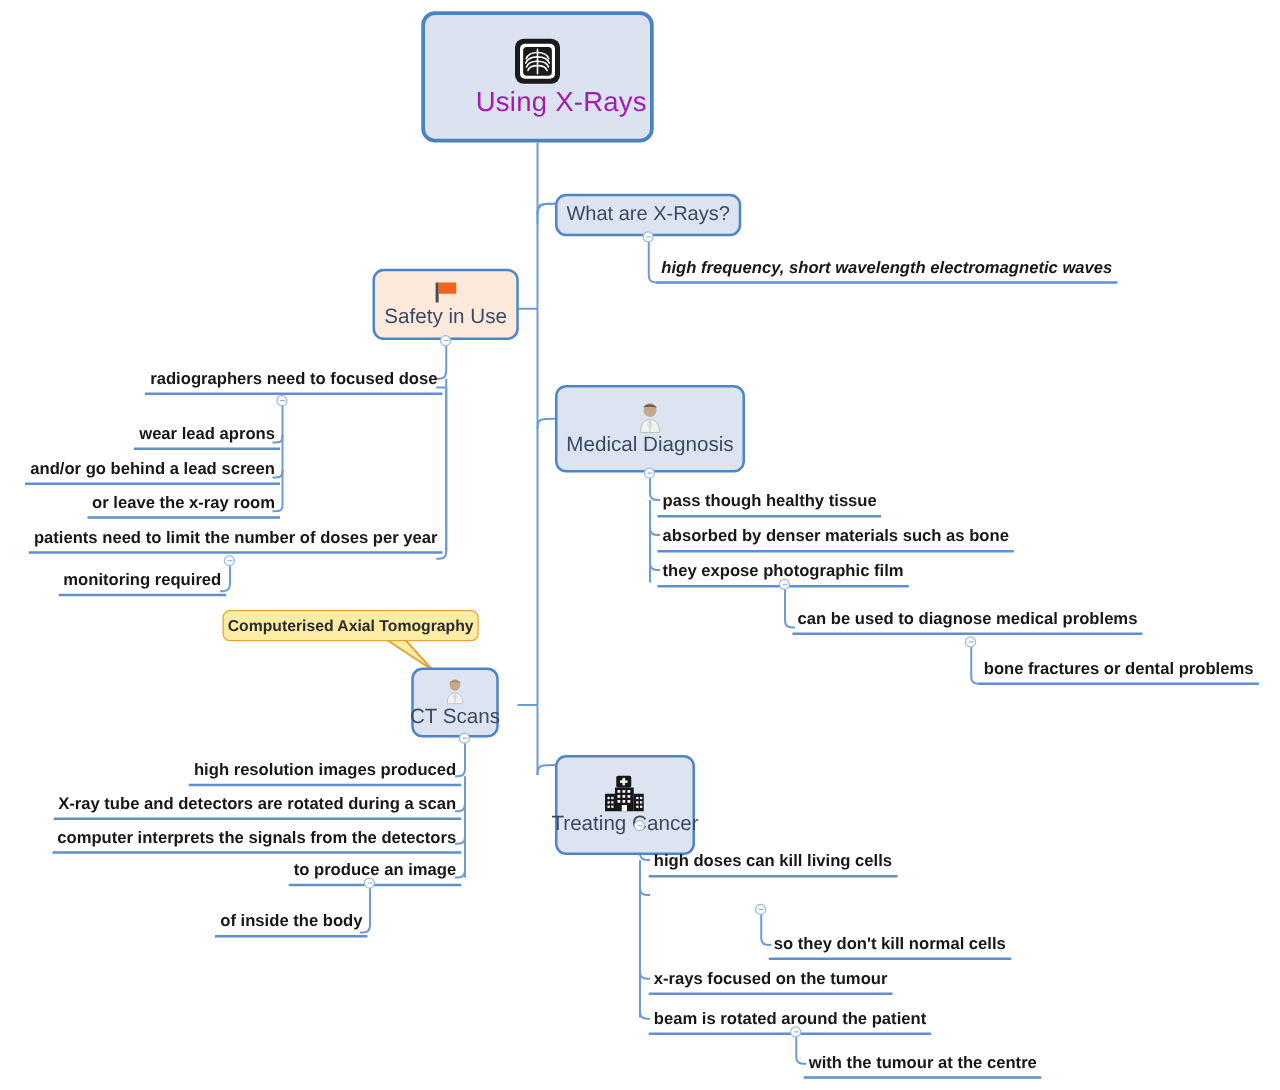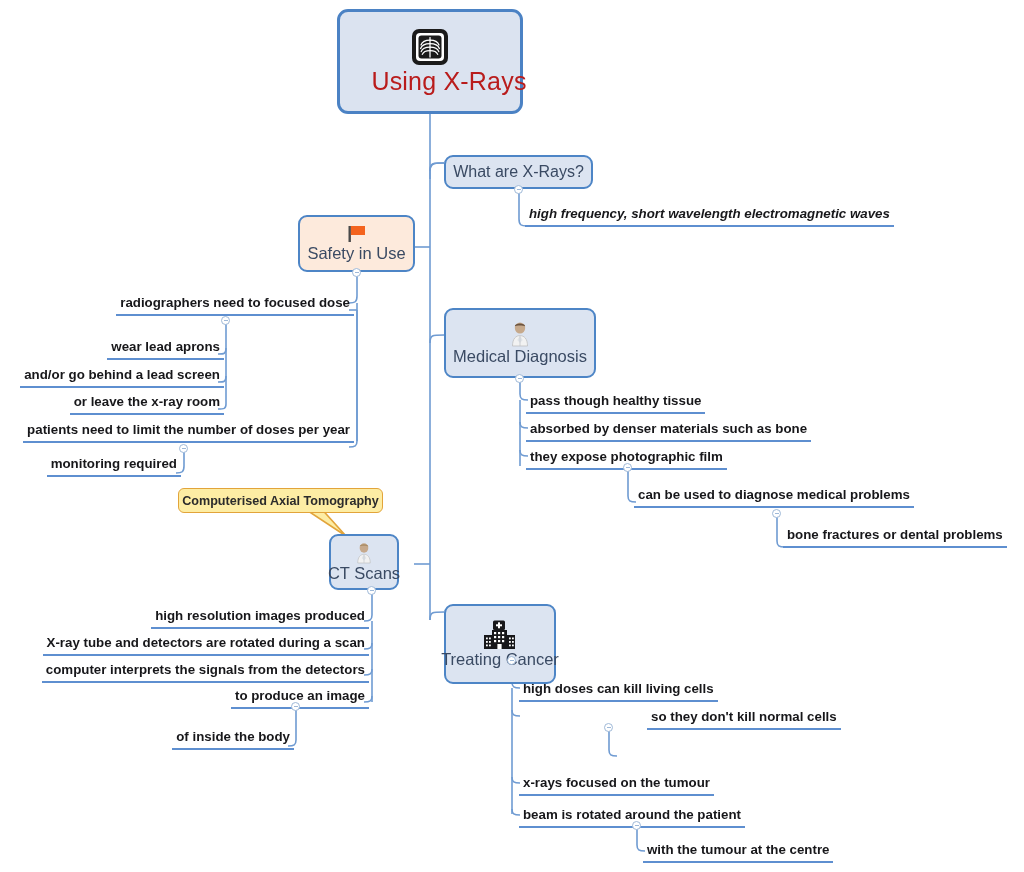--- a/index.html
+++ b/index.html
@@ -49,22 +49,22 @@
     line-height: 0;
   }
 
   .node.root {
     border-width: 3px;
     border-radius: 11px;
     border-color: #4b82c4;
     background: #dbe3f0;
   }
   .node.root .nlabel {
-    font-size: 25px;
-    color: #b91c1c;
+    font-size: 22px;
+    color: #a21caf;
     letter-spacing: 0.2px;
     margin-left: 38px;
   }
   .node.main .nlabel {
     font-size: 16.5px;
     color: #3a4a63;
   }
   .node.plain .nlabel {
     font-size: 16px;
     color: #3a4a63;
@@ -332,21 +332,21 @@
         </g>
       </svg>
     </span>
     <span class="nlabel">Treating Cancer</span>
   </div>
   <div class="handle" style="left:507px; top:656px;"></div>
 
   <div class="leaf r" style="left:519px; top:680px;">high doses can kill living cells</div>
   <div class="handle" style="left:604px; top:723px;"></div>
 
-  <div class="leaf r" style="left:615px; top:708px;margin-left:32px;">so they don't kill normal cells</div>
+  <div class="leaf r" style="left:615px; top:746px;">so they don't kill normal cells</div>
 
   <div class="leaf r" style="left:519px; top:774px;">x-rays focused on the tumour</div>
   <div class="leaf r" style="left:519px; top:806px;">beam is rotated around the patient</div>
   <div class="handle" style="left:632px; top:821px;"></div>
 
   <div class="leaf r" style="left:643px; top:841px;">with the tumour at the centre</div>
 
 </div>
 
 </body></html>

